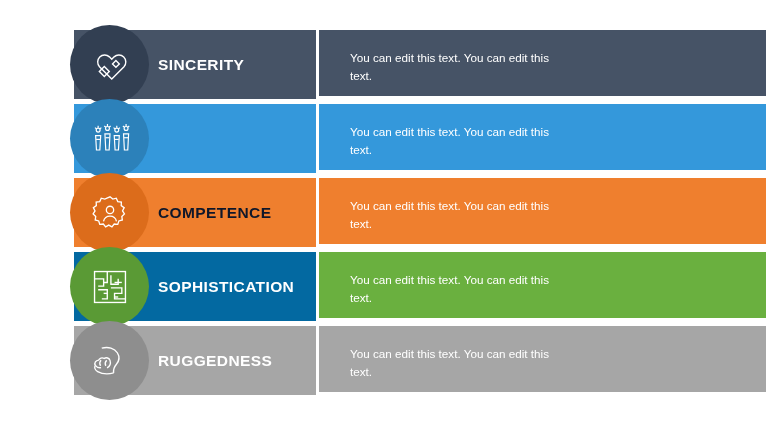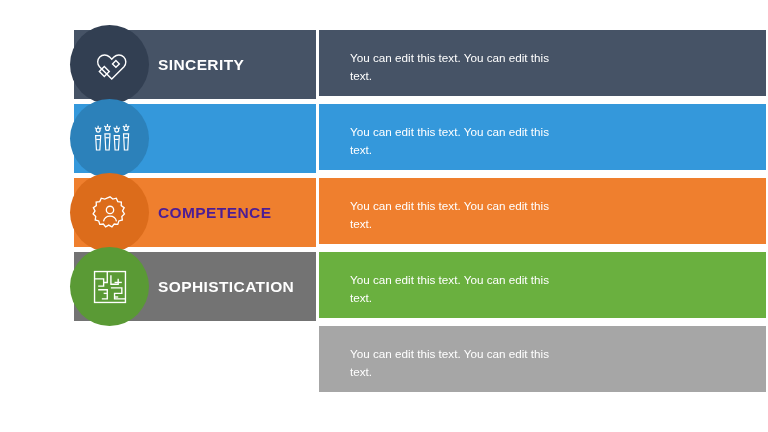--- a/index.html
+++ b/index.html
@@ -150,29 +150,29 @@
       <div class="row-left" style="background: rgb(239, 127, 46);">
         <div class="circle" style="background: rgb(220, 108, 27);">
           <span>
             <svg width="42" height="42" viewBox="0 0 48 48" fill="none" stroke="#ffffff" stroke-width="1.5">
               <path d="M24 5.5 l3.2 2.6 4.0-1.0 1.7 3.8 4.1 0.6 -0.2 4.1 3.4 2.3 -1.9 3.7 2.2 3.5 -3.0 2.8 0.6 4.1 -4.0 1.1 -1.2 3.9 -4.1-0.4 -2.6 3.2 -3.6-2.0 -3.6 2.0 -2.6-3.2 -4.1 0.4 -1.2-3.9 -4.0-1.1 0.6-4.1 -3.0-2.8 2.2-3.5 -1.9-3.7 3.4-2.3 -0.2-4.1 4.1-0.6 1.7-3.8 4.0 1.0 Z"></path>
               <circle cx="24" cy="20.5" r="4.2"></circle>
               <path d="M16.6 33.5 a7.6 7.6 0 0 1 14.8 0"></path>
             </svg>
           </span>
         </div>
-        <div class="title" style="color: #4c1d95;">COMPETENCE</div>
+        <div class="title" style="color: #0f172a;">COMPETENCE</div>
       </div>
       <div class="row-right" style="background: rgb(239, 127, 46);">
         <div class="desc" style="color: rgb(255, 255, 255);">You can edit this text. You can edit this text.</div>
       </div>
     </div>
 
     <div class="row">
-      <div class="row-left" style="background: #737373;">
+      <div class="row-left" style="background: #0369a1;">
         <div class="circle" style="background: rgb(90, 154, 53);">
           <span>
             <svg width="40" height="40" viewBox="0 0 44 44" fill="none" stroke="#ffffff" stroke-width="1.5">
               <rect x="5" y="5" width="34" height="34"></rect>
               <path d="M5 13 h10 v8 h-6"></path>
               <path d="M19 5 v12 h-4"></path>
               <path d="M23 9 v10 h8 v-6"></path>
               <path d="M35 17 h-8"></path>
               <path d="M9 25 h10 v10 h-6"></path>
               <path d="M23 23 h12 v6 h-8 v6 h12"></path>
@@ -182,19 +182,33 @@
           </span>
         </div>
         <div class="title" style="color: rgb(255, 255, 255);">SOPHISTICATION</div>
       </div>
       <div class="row-right" style="background: rgb(106, 176, 63);">
         <div class="desc" style="color: rgb(255, 255, 255);">You can edit this text. You can edit this text.</div>
       </div>
     </div>
 
     <div class="row">
+      <div class="row-left" style="background: rgb(166, 166, 166);">
+        <div class="circle" style="background: rgb(142, 142, 142);">
+          <span>
+            <svg width="44" height="44" viewBox="0 0 48 48" fill="none" stroke="#ffffff" stroke-width="1.5" stroke-linejoin="round">
+              <path d="M15 10 c7-2 14 0 17 5 c2.5 4 2 9-1 12.5 c-3 3.5-3.5 6-3 9.5"></path>
+              <path d="M28 37 c-6 1.5-13 1-17.5-1.5 c-3-1.7-4-4.5-2.5-6.8 c-1.5-2.5 0.5-5.3 3.5-5.6 c1-2.3 4-3.2 6.2-1.8 c2.2-1.6 5.5-0.6 6.3 2 c1 3.2-0.4 6.6-3.2 8.2"></path>
+              <path d="M20.4 23.3 c-1.6 1.6-2 4 -1 6"></path>
+              <path d="M14.2 23.1 c-1.5 1.8-1.7 4.2-0.5 6.2"></path>
+              <path d="M8 28.7 c1.5 2 4 3 6.3 2.6"></path>
+            </svg>
+          </span>
+        </div>
+        <div class="title" style="color: rgb(255, 255, 255);">RUGGEDNESS</div>
+      </div>
       <div class="row-right" style="background: rgb(166, 166, 166);">
         <div class="desc" style="color: rgb(255, 255, 255);">You can edit this text. You can edit this text.</div>
       </div>
     </div>
 
   </div>
 </div>
 
 </body></html>

